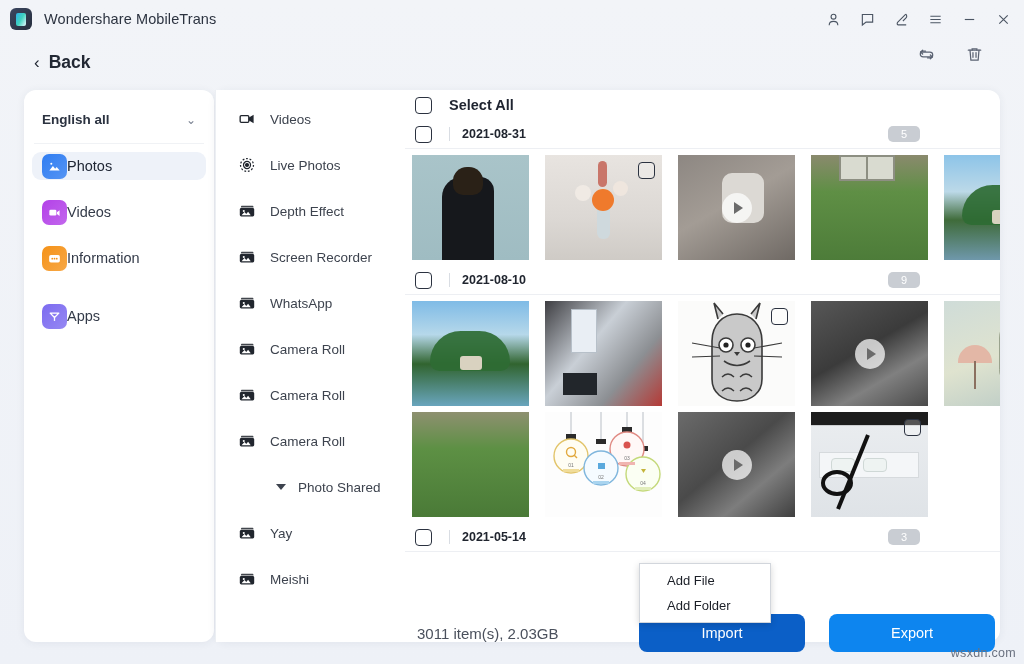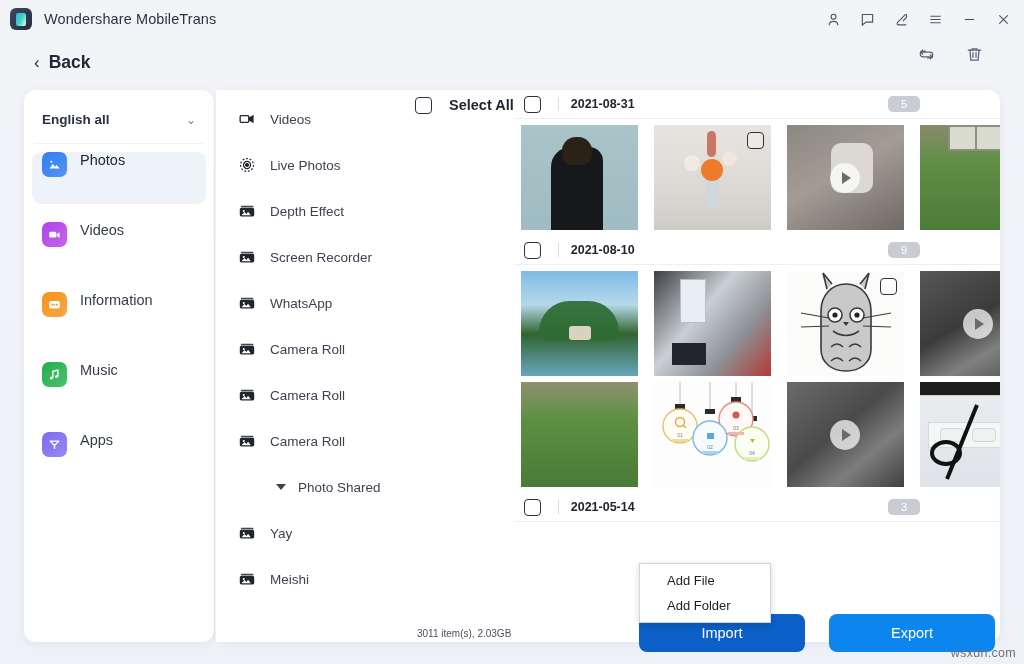--- a/index.html
+++ b/index.html
@@ -74,22 +74,22 @@
   
   .lang {
     height: 48px; margin: 6px 10px 0 10px; display: flex; align-items: center;
     border-bottom: 1px solid #f0f2f5; position: relative;
   }
   .lang-label { font-size: 13.5px; font-weight: bold; color: #2b3240; margin-left: 8px;}
   .lang .chev { position: absolute; right: 8px; color: #7a8292; font-size: 12px;}
 
   .nav { margin-top: 8px; }
   .nav-item {
-    display: flex; height: 52px; margin: 3px 8px;
-    border-radius: 9px; padding-left: 10px; gap: 13px; cursor: default;
+    display: flex; align-items: center; height: 28px; margin: 3px 8px;
+    border-radius: 9px; padding-left: 10px; cursor: default;
   }
   .nav-item.active { background: #eef2f9; }
   .nav-ico {
     width: 25px; height: 25px; border-radius: 7px; flex: none;
     display:flex; align-items:center; justify-content:center; color:#fff;
   }
   .nav-txt { font-size: 14.5px; color: #343b49; }
   .nav-item.active .nav-txt { color: #202735; }
   .nav-gap { height: 12px; }
 
@@ -100,21 +100,21 @@
   }
   .mid-ico { width: 18px; height: 18px; color: #21262e; flex: none; display:flex;align-items:center;}
   .mid-txt { font-size: 13.5px; color: #3d434e; }
   .mid-group { display:flex; align-items:center; height: 46px; padding-left: 22px; gap: 12px; margin-left: 38px;}
   .mid-group .tri { width: 0;height:0;border-left:5px solid transparent;border-right:5px solid transparent;border-top:6px solid #3d434e;}
   .mid-group .mid-txt { font-size: 13.5px; }
 
   
   .main {
     position: absolute; left: 405px; top: 90px; width: 595px; height: 552px;
-    display: flex; flex-direction: row;
+    display: flex; flex-direction: column;
   }
   .selrow {
     height: 30px; display: flex; align-items: center; padding-left: 10px; gap: 17px;
     flex: none;
   }
   .selrow .lbl { font-size: 14.5px; font-weight: bold; color: #1f2430; }
   .grid-scroll {
     flex: 1; overflow: hidden; position: relative;
   }
   .daterow {
@@ -150,21 +150,21 @@
     content:""; width:0;height:0; margin-left:3px;
     border-left: 9px solid #6b6b6b; border-top: 6px solid transparent; border-bottom: 6px solid transparent;
   }
   .gridsect { padding-bottom: 6px; }
 
   
   .footer {
     position: absolute; left: 405px; bottom: 0px; width: 595px; height: 62px;
     display: flex; align-items: center;
   }
-  .foot-info { font-size: 10px; color: #4a505c; margin-left: 12px; }
+  .foot-info { font-size: 15px; color: #4a505c; margin-left: 12px; }
   .btn {
     position:absolute; height: 38px; border-radius: 8px; color:#fff;
     font-size: 14.5px; display:flex; align-items:center; justify-content:center;
   }
   .btn-import { left: 234px; width: 166px; background: #0b5fc7; }
   .btn-export { left: 424px; width: 166px; background: #0d85ef; }
 
   
   .ctxmenu {
     position: absolute; left: 639px; top: 563px; width: 132px;
@@ -281,30 +281,20 @@
             <svg width="15" height="15" viewBox="0 0 16 16" fill="#fff">
               <rect x="2.3" y="4.2" width="11.4" height="8" rx="1.8"></rect>
               <circle cx="5.6" cy="8.2" r=".95" fill="#f59218"></circle>
               <circle cx="8" cy="8.2" r=".95" fill="#f59218"></circle>
               <circle cx="10.4" cy="8.2" r=".95" fill="#f59218"></circle>
             </svg>
           </span>
           <span class="nav-txt">Information</span>
         </div>
         <div class="nav-gap"></div>
-        <div class="nav-item">
-          <span class="nav-ico" style="background:linear-gradient(135deg,#21b04b,#21b04bcc)">
-            <svg width="15" height="15" viewBox="0 0 16 16" fill="none" stroke="#fff" stroke-width="1.5" stroke-linecap="round">
-              <path d="M6.2 11.3V4.6l5.4-1.3v6.6"></path>
-              <circle cx="4.7" cy="11.6" r="1.6" fill="#fff" stroke="none"></circle>
-              <circle cx="10.1" cy="10.2" r="1.6" fill="#fff" stroke="none"></circle>
-            </svg>
-          </span>
-          <span class="nav-txt">Music</span>
-        </div>
         <div class="nav-gap"></div>
         <div class="nav-item">
           <span class="nav-ico" style="background:linear-gradient(135deg,#7c6bf0,#7c6bf0cc)">
             <svg width="15" height="15" viewBox="0 0 16 16" fill="none" stroke="#fff" stroke-width="1.4" stroke-linejoin="round">
               <path d="M3.4 4.4h9.2L8 9.1z"></path>
               <path d="M8 9.1v3.6"></path>
             </svg>
           </span>
           <span class="nav-txt">Apps</span>
         </div>

